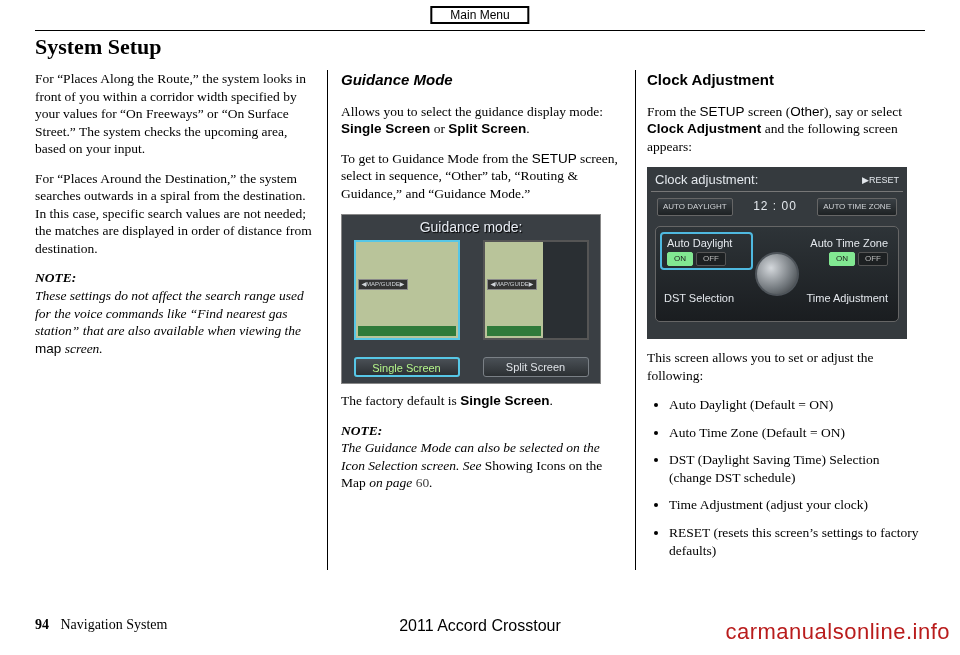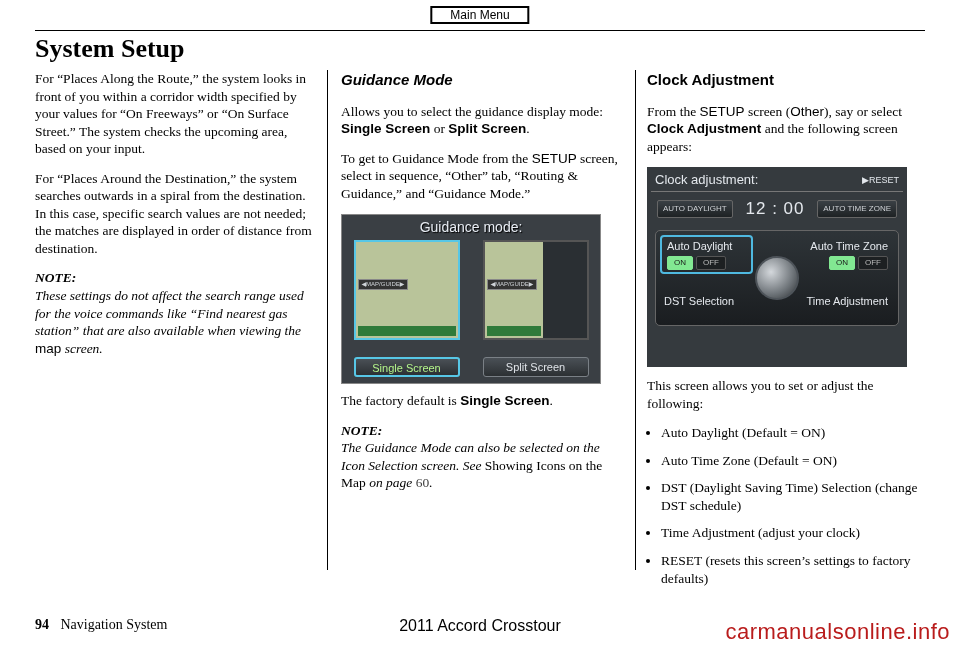--- a/index.html
+++ b/index.html
@@ -28,21 +28,21 @@
       position: absolute;
       top: 30px;
       left: 35px;
       right: 35px;
       border-top: 1.5px solid black;
     }
     .page-title {
       position: absolute;
       top: 34px;
       left: 35px;
-      font-size: 26px;
+      font-size: 22px;
       font-weight: bold;
     }
     .content {
       position: absolute;
       top: 70px;
       left: 35px;
       right: 35px;
       display: flex;
       gap: 0;
     }
@@ -76,21 +76,21 @@
       font-size: 15px;
       margin-bottom: 13px;
     }
     .section-heading.italic { font-style: italic; }
     .note-label { font-style: italic; font-weight: bold; }
     .note-body { font-style: italic; }
     .sans { font-family: Arial, sans-serif; }
     .bold-sans { font-family: Arial, sans-serif; font-weight: bold; }
     .link { color: #404040; }
     .bullets { margin-left: 14px; margin-top: 6px; }
-    .bullets li { margin-bottom: 10px; }
+    .bullets li { margin-bottom: 10px; margin-left: 8px; }
     .footer {
       position: absolute;
       bottom: 22px;
       left: 35px;
       right: 35px;
     }
     .page-num { font-weight: bold; font-size: 14px; }
     .footer-label { font-size: 14px; margin-left: 8px; }
     .footer-center {
       position: absolute;
@@ -175,21 +175,21 @@
       text-align: center;
       line-height: 18px;
     }
     .gm-btn.sel {
       border: 2px solid #57c7e6;
       color: #b4f58b;
     }
     
     .ca-shot {
       width: 260px;
-      height: 200px;
+      height: 172px;
       background: #353a3e;
       margin: 8px 0 10px 0;
       position: relative;
       font-family: Arial, sans-serif;
       color: #e4e8ed;
     }
     .ca-title {
       font-size: 13px;
       padding: 5px 8px 2px 8px;
       display:flex;
@@ -203,21 +203,21 @@
       padding: 6px 10px;
     }
     .ca-chip {
       background: linear-gradient(#3a4045,#1e2224);
       border:1px solid #666;
       border-radius:2px;
       font-size:8px;
       padding:3px 5px;
       color:#cfd2d6;
     }
-    .ca-time { font-size:17px; letter-spacing:1px; }
+    .ca-time { font-size:12px; letter-spacing:1px; }
     .ca-panel {
       margin: 4px 8px 0 8px;
       height: 96px;
       background: linear-gradient(#2e3438,#1a1d20);
       border:1px solid #666;
       border-radius:5px;
       position:relative;
       display:grid;
       grid-template-columns: 1fr 40px 1fr;
       grid-template-rows: 1fr 1fr;

